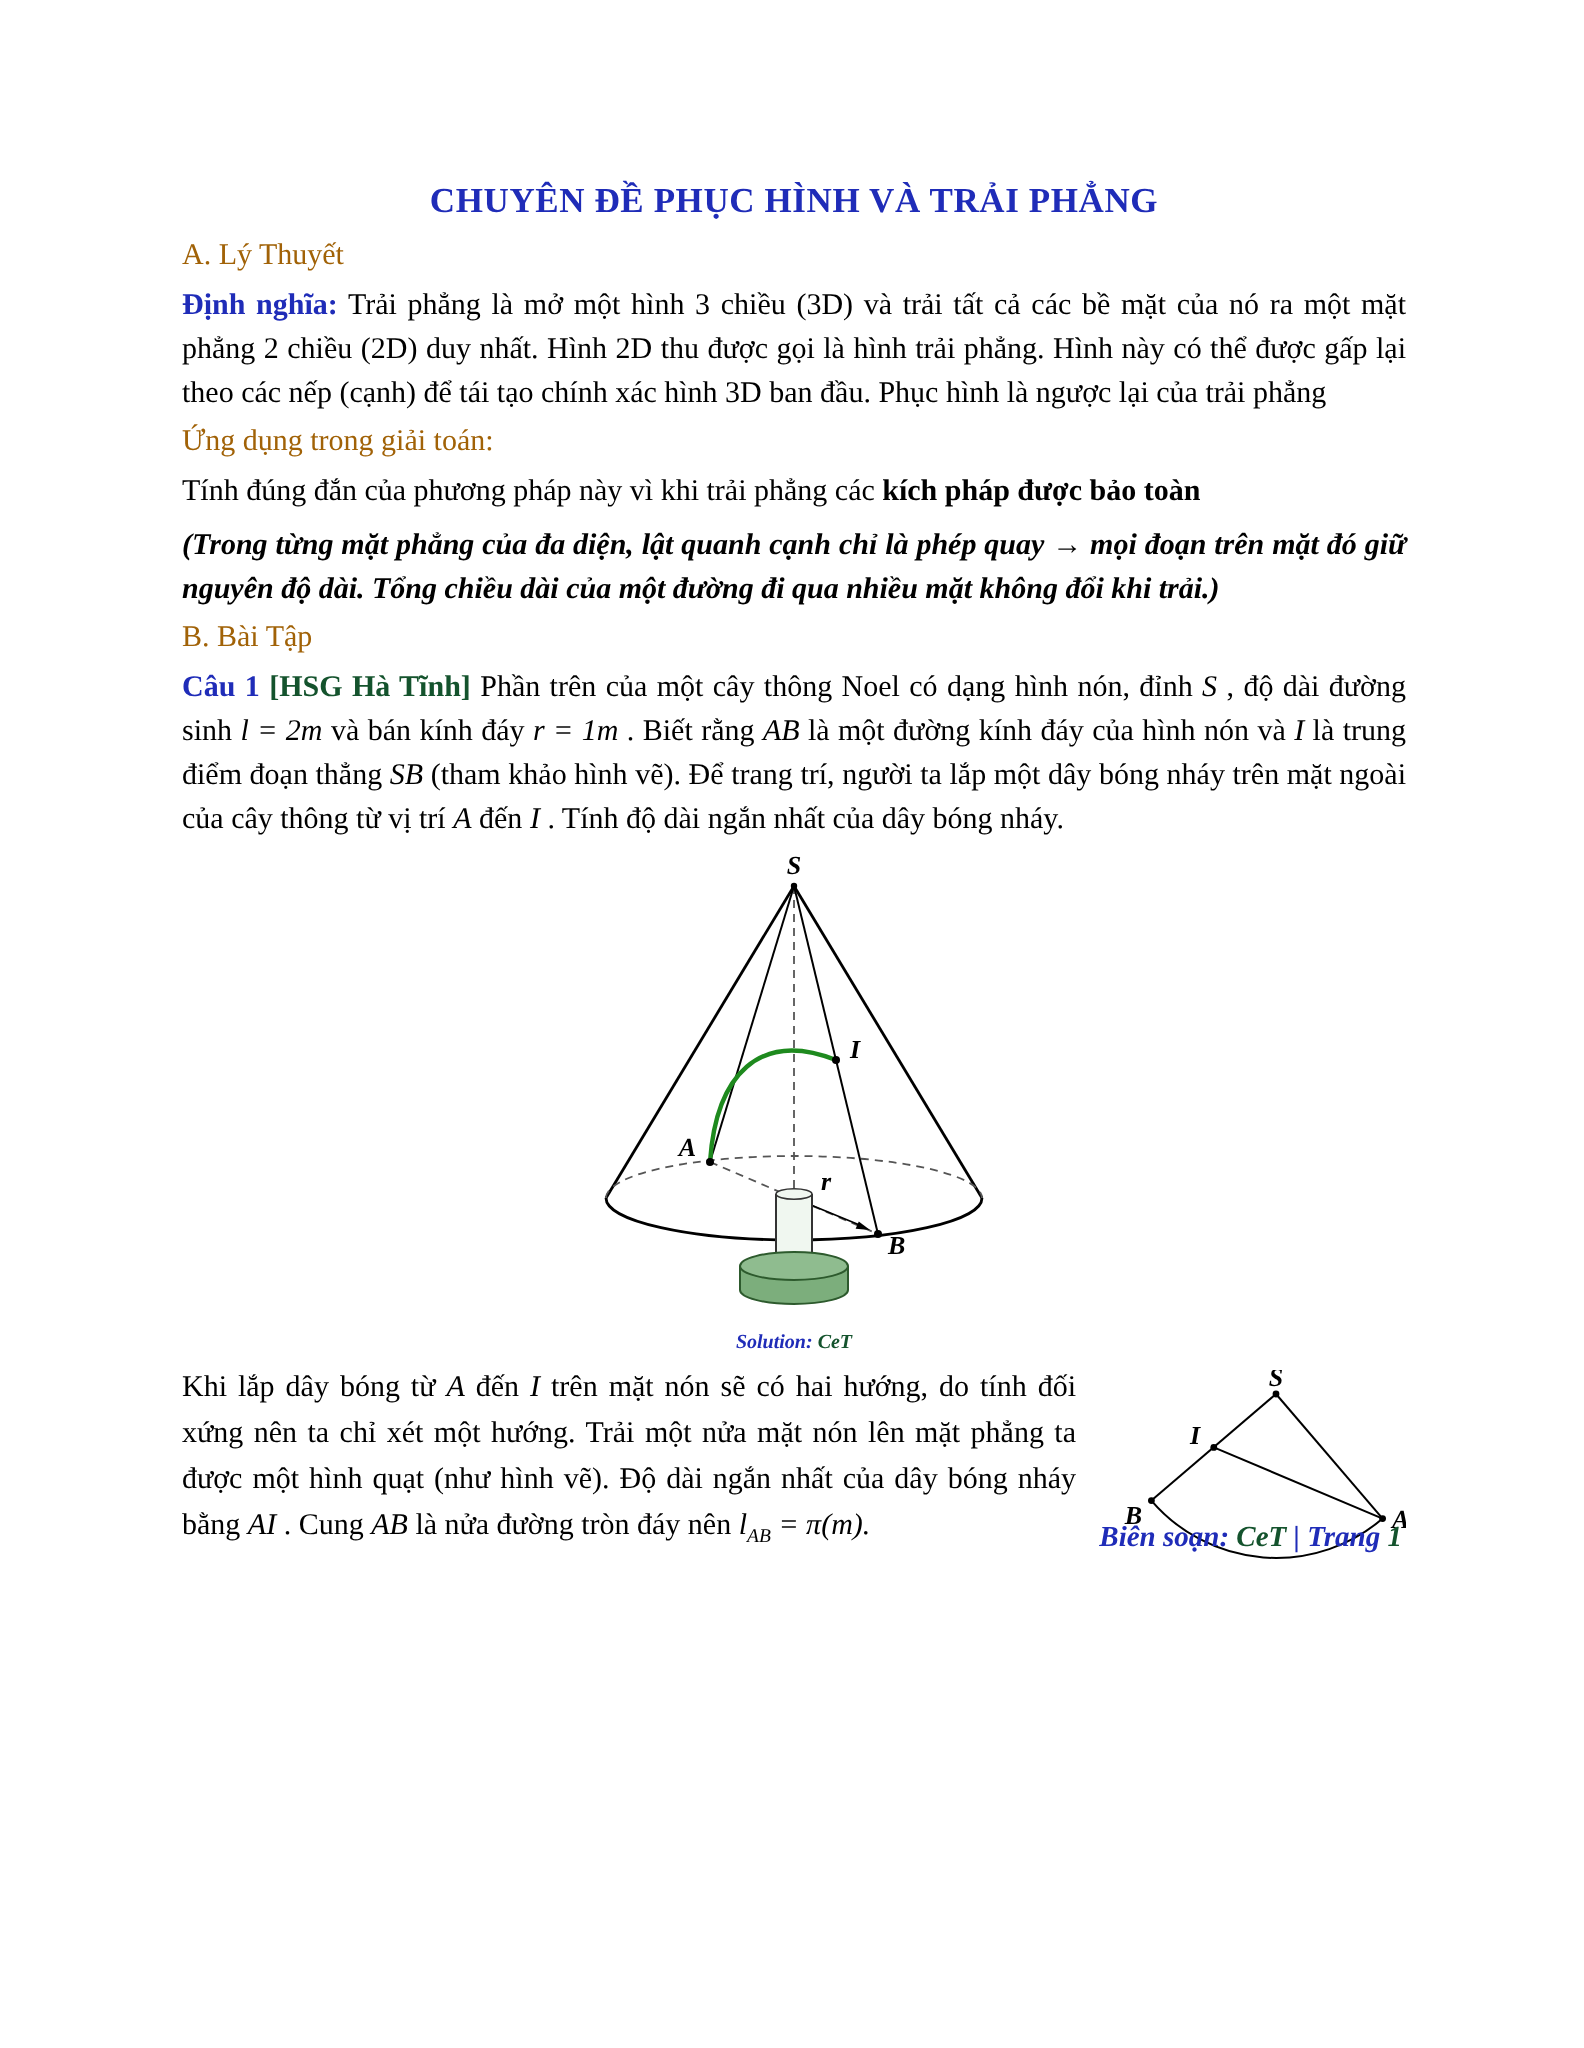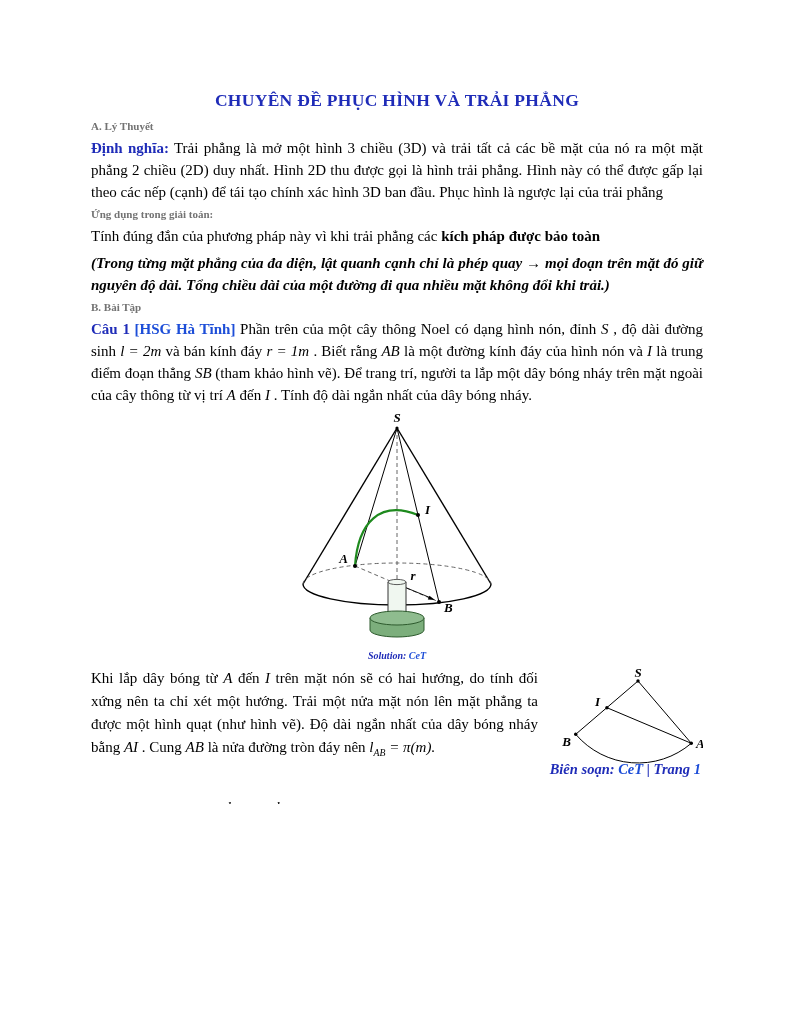--- a/index.html
+++ b/index.html
@@ -8,23 +8,23 @@
     position:relative; width:792px; height:804px; background:#fff;
     font-family:"Liberation Serif","DejaVu Serif",serif;
     font-size:15px; color:#000; overflow:hidden; margin:0 auto;
   }
   .content { position:absolute; left:91px; top:90px; width:612px; }
 
   .page-title {
     text-align:center; color:#1f2cb8; font-weight:bold;
     font-size:17.5px; letter-spacing:.3px; margin-bottom:9px;
   }
-  .heading { color:#737373; font-weight:bold; font-size:11px; margin:3px 0 5px; }
+  .heading { color:#a16207; font-weight:normal; font-size:15px; margin:3px 0 5px; }
   .para { text-align:justify; line-height:22px; margin-bottom:5px; }
-  .blue { color:#1f2cb8; } .red { color:#1d4ed8; }
+  .blue { color:#1f2cb8; } .red { color:#14532d; }
   .bold { font-weight:bold; } .italic { font-style:italic; }
   .mvar { font-style:italic; }
   sub { font-size:0.65em; font-style:italic; }
 
   ul.bullets { list-style:none; margin:0 0 5px 0; }
   ul.bullets li { position:relative; padding-left:125px; line-height:22px; }
   ul.bullets li::before { content:"\2022"; position:absolute; left:96px; top:0; }
 
   .note-para { font-style:italic; font-weight:bold; text-align:justify; line-height:22px; margin-bottom:5px; }
 

